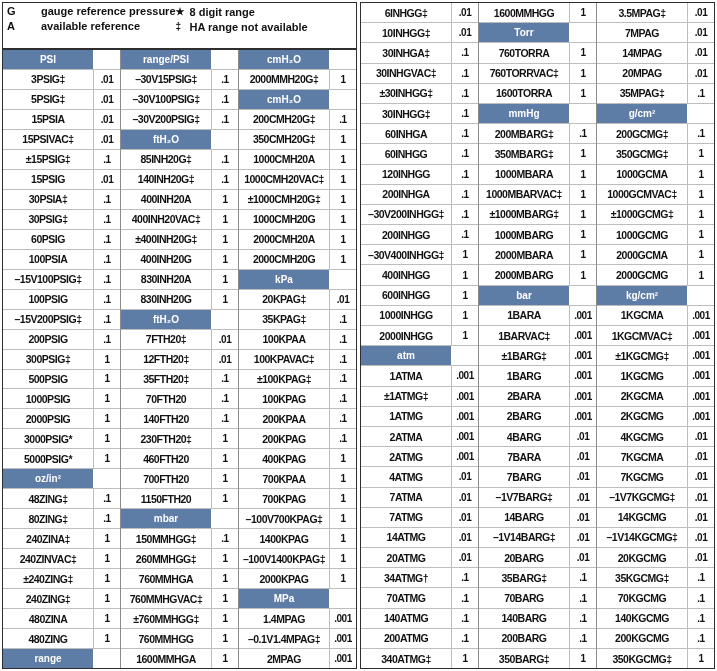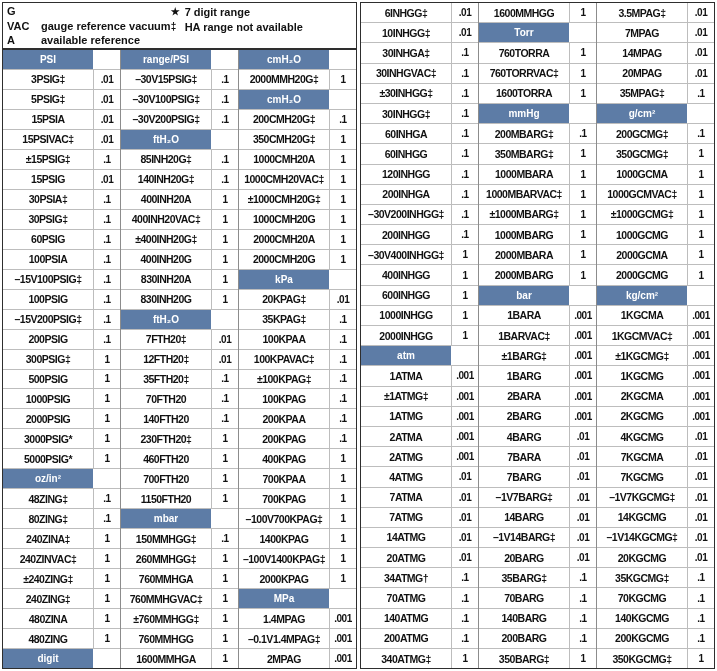--- a/index.html
+++ b/index.html
@@ -57,37 +57,34 @@
 
 <div class="page">
 
   <div class="half half-left">
 
     <div class="legend">
       <div class="legend-defs">
 
           <div class="legend-row">
             <span class="legend-sym">G</span>
-          </div>
-
-          <div class="legend-row">
-            <span class="legend-sym">VAC</span>
-            <span class="legend-text">gauge reference vacuum</span>
-          </div>
+            <span class="legend-text">gauge reference pressure</span>
+          </div>
+
 
           <div class="legend-row">
             <span class="legend-sym">A</span>
             <span class="legend-text">available reference</span>
           </div>
         </div>
       <div class="legend-notes">
 
           <div class="legend-row">
             <span class="legend-sym">★</span>
-            <span class="legend-text">7 digit range</span>
+            <span class="legend-text">8 digit range</span>
           </div>
 
           <div class="legend-row">
             <span class="legend-sym">‡</span>
             <span class="legend-text">HA range not available</span>
           </div>
         </div>
     </div>
 
     <div class="rangetable">
@@ -237,21 +234,21 @@
             <span class="cell label">480ZINA</span>
             <span class="cell res">1</span>
           </div>
 
           <div class="row">
             <span class="cell label">480ZING</span>
             <span class="cell res">1</span>
           </div>
 
           <div class="row hrow">
-            <span class="cell label">digit</span>
+            <span class="cell label">range</span>
             <span class="cell res">Res</span>
           </div>
         </div>
       <div class="subcol">
 
           <div class="row hrow">
             <span class="cell label">range/PSI</span>
             <span class="cell res">Res</span>
           </div>
 

